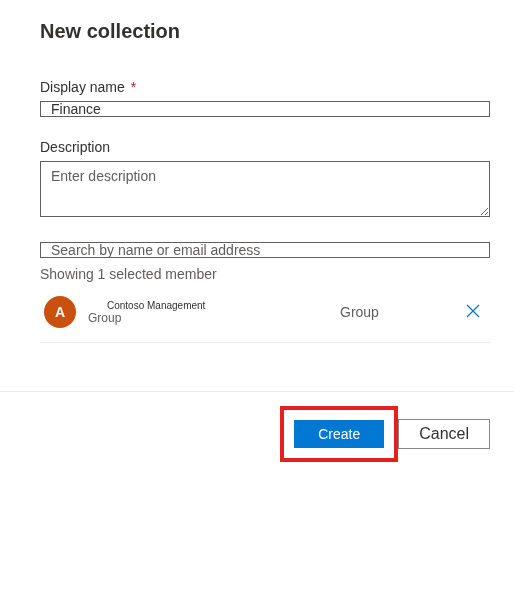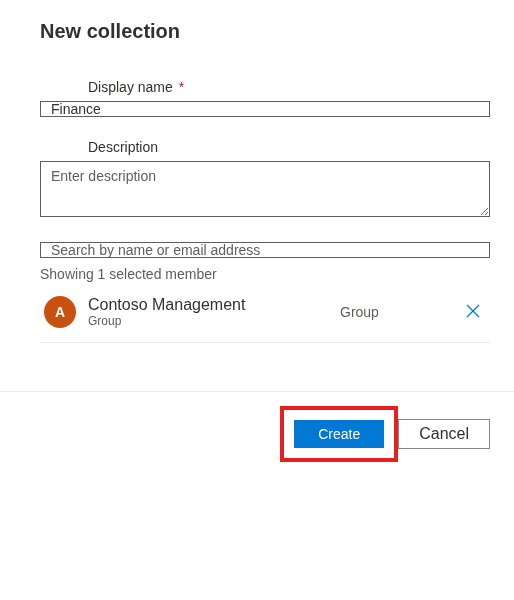--- a/index.html
+++ b/index.html
@@ -18,21 +18,20 @@
     font-weight: 600;
     margin: 0 0 36px 0;
     color: #323130;
   }
   .field { margin-bottom: 22px; }
   .label {
     display: block;
     margin-bottom: 6px;
     font-size: 14px;
     color: #323130;
-    margin-left: 48px;
   }
   .req { color: #a4262c; margin-left: 2px; }
   .info-icon {
     display: inline-block;
     vertical-align: middle;
     margin-left: 4px;
     position: relative;
     top: -1px;
   }
   input[type=text] {
@@ -77,21 +76,21 @@
     color: #fff;
     font-size: 14px;
     font-weight: 600;
     display: flex;
     align-items: center;
     justify-content: center;
     margin-right: 12px;
     flex-shrink: 0;
   }
   .member-info { flex: 1 1 auto; min-width: 0; }
-  .member-name { font-size: 16px; color: #323130; }
+  .member-name { font-size: 10px; color: #323130; margin-left: 19px; }
   .member-sub { font-size: 12px; color: #605e5c; }
   .member-type {
     font-size: 14px;
     color: #605e5c;
     width: 110px;
     text-align: left;
   }
   .remove-btn {
     background: none;
     border: none;

